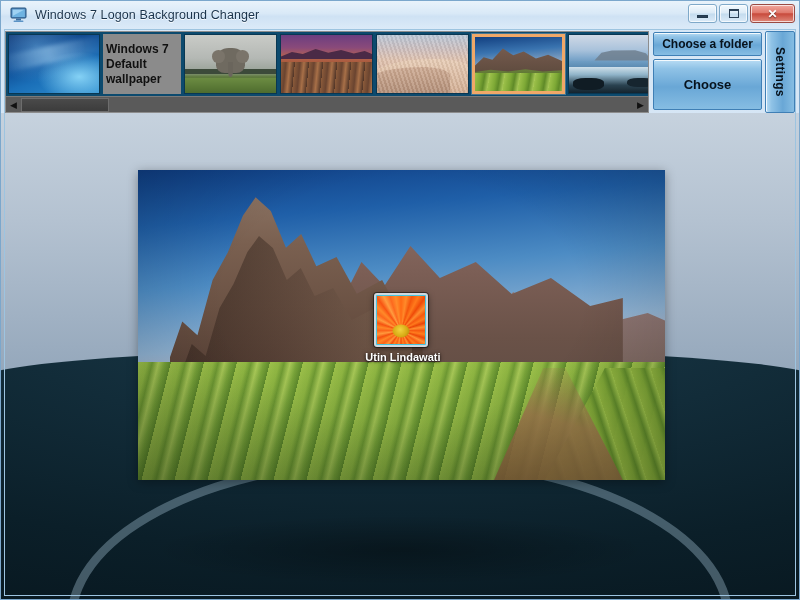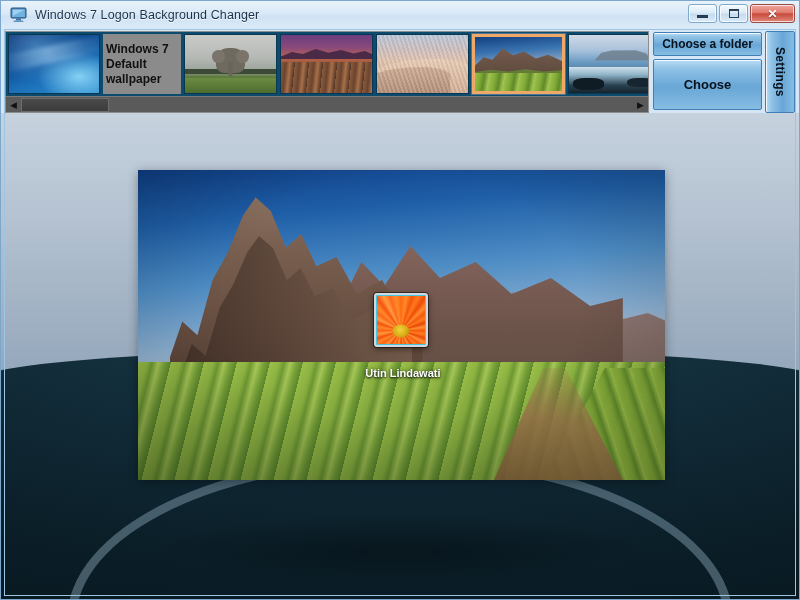--- a/index.html
+++ b/index.html
@@ -289,21 +289,21 @@
         #f85412 324deg, #ff9d40 333deg, #fd691e 342deg,
         #ff8c2b 351deg, #ff6a14 360deg);
     background-color:#f2600f;
   }
   .flower-core {
     position:absolute; left:50%; top:72%; transform:translate(-50%,-50%);
     width: 17px; height: 13px; border-radius:50%;
     background: radial-gradient(circle at 45% 40%, #f2d23e 0%, #d8ac16 55%, #a87d0a 100%);
   }
   .username {
-    margin-top: 20px; text-align:center;
+    margin-top: 4px; text-align:center;
     font-size: 11px; font-weight: bold; color: #fff;
     text-shadow: 0 1px 2px rgba(0,0,0,.85), 0 0 4px rgba(0,0,0,.6);
     white-space: nowrap;
     transform: translateX(-18%);
     width: 92px;
   }
 </style>
 </head>
 <body>
 

